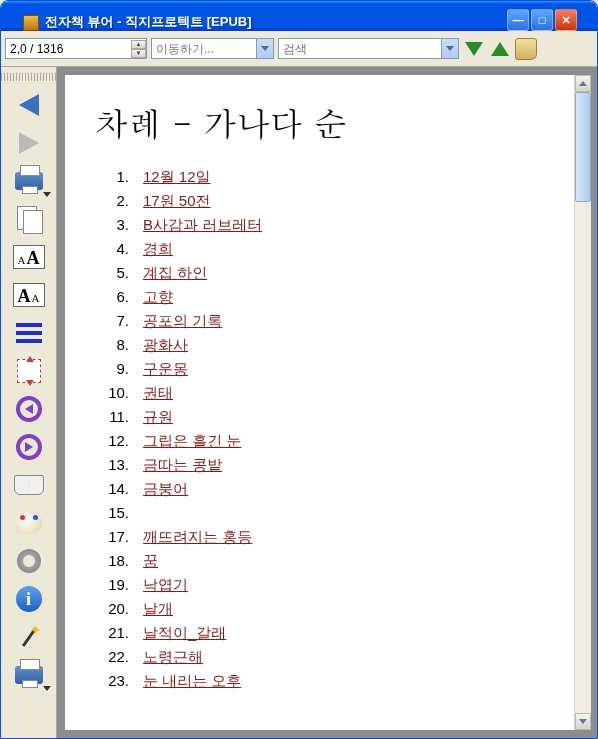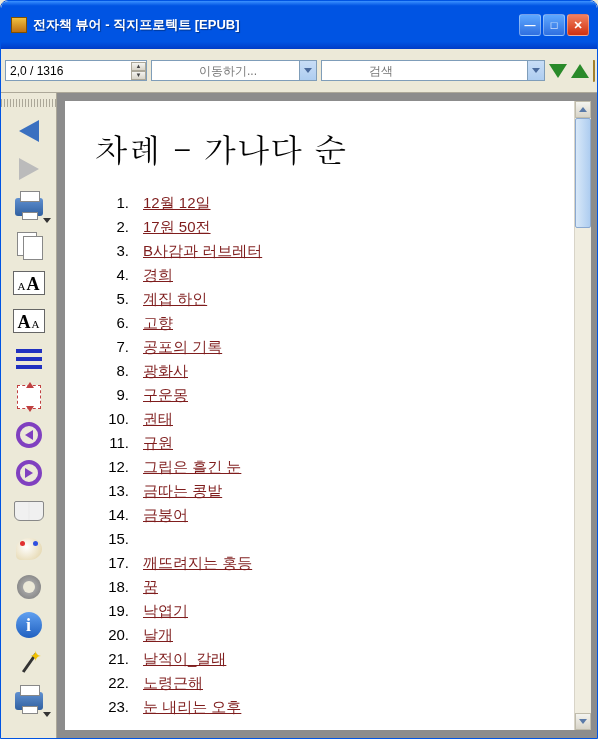--- a/index.html
+++ b/index.html
@@ -14,25 +14,25 @@
   width: 598px;
   height: 739px;
   background: #ece9d8;
   border: 1px solid #0054e3;
   border-radius: 8px 8px 0 0;
   display: flex;
   flex-direction: column;
   overflow: hidden;
 }
 .titlebar {
-  height: 48px;
+  height: 30px;
   background: linear-gradient(to bottom, #3b91ff 0%, #0054e3 10%, #0054e3 85%, #003cc7 100%);
   display: flex;
-  align-items: center;
-  padding: 0 8px;
+  align-items: flex-end;
+  padding: 0 20px;
   color: #fff;
   border-radius: 7px 7px 0 0;
 }
 .titlebar .appicon {
   width: 16px; height: 16px;
   background: linear-gradient(#f0c040,#c07010);
   margin: 0 6px 0 2px;
   border: 1px solid #805000;
 }
 .titlebar .title {
@@ -46,21 +46,21 @@
   width: 22px; height: 22px;
   border-radius: 3px;
   border: 1px solid #fff5;
   display: flex; align-items: center; justify-content: center;
   font-size: 11px; font-weight: bold;
   background: linear-gradient(#5ea8ff,#2f6fe0);
   color: #fff;
 }
 .winbtn.close { background: linear-gradient(#f08060,#d03010); }
 .toolbar1 {
-  height: 44px;
+  height: 36px;
   background: #ece9d8;
   border-bottom: 1px solid #aca899;
   display: flex;
   align-items: center;
   padding: 2px 4px;
   gap: 4px;
 }
 .spinbox {
   display: flex;
   align-items: center;
@@ -89,21 +89,20 @@
   text-align: center;
   line-height: 6px;
   color: #444;
 }
 .combo {
   height: 21px;
   display: flex;
   align-items: flex-start;
   background: #fff;
   border: 1px solid #7f9db9;
-  padding-left: 43px;
 }
 .combo input {
   border: none; outline: none;
   height: 19px;
   font-size: 12px;
   padding: 0 4px;
 }
 .combo .dd {
   width: 17px; height: 19px;
   background: linear-gradient(#c8ddf6,#aecdf0);

